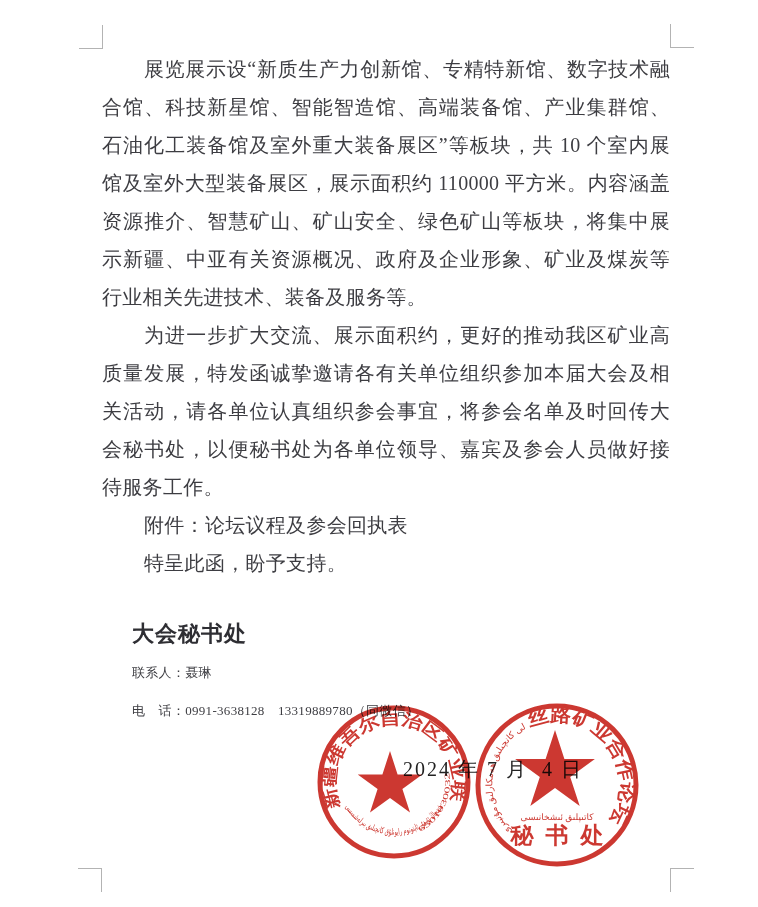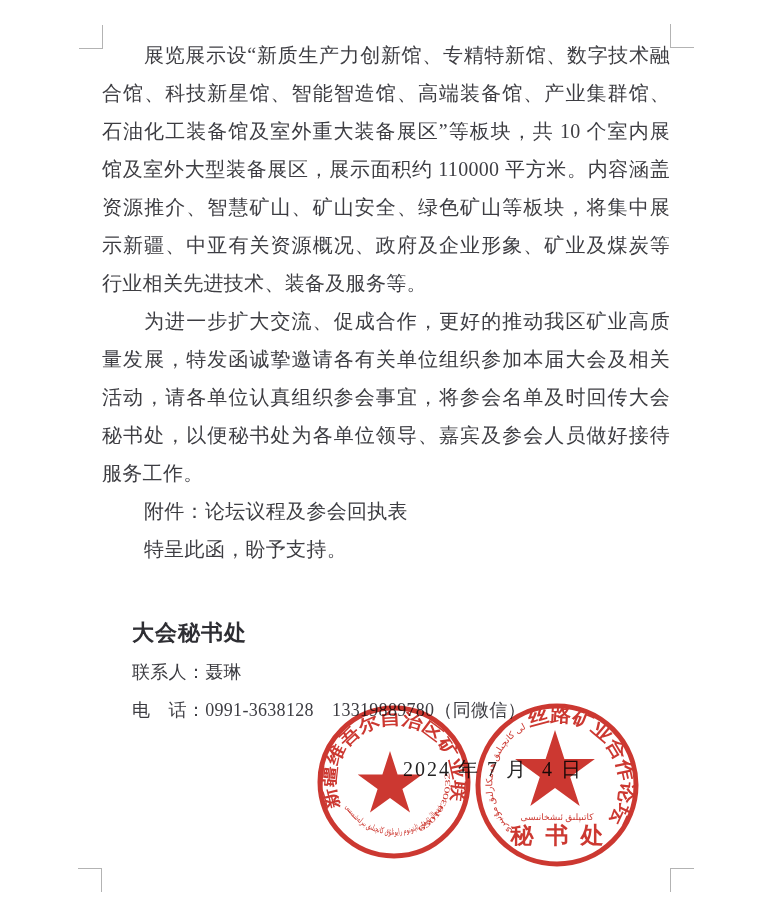--- a/index.html
+++ b/index.html
@@ -11,34 +11,34 @@
     font-family:"Liberation Serif","DejaVu Serif",serif;
   }
   
   .crop{position:absolute;width:23px;height:23px;border:0 solid #b3b3b3;}
   .crop.tl{left:79px;top:25px;border-right-width:1px;border-bottom-width:1px;}
   .crop.tr{left:670px;top:24px;border-left-width:1px;border-bottom-width:1px;}
   .crop.bl{left:78px;top:868px;border-right-width:1px;border-top-width:1px;}
   .crop.br{left:670px;top:868px;border-left-width:1px;border-top-width:1px;}
   
   .content{
-    position:absolute;left:102px;top:36px;width:568px;
+    position:absolute;left:102px;top:50px;width:568px;
     color:#3d3d42;
     font-size:20px;line-height:38px;letter-spacing:0.3px;
     text-align:justify;
   }
   .content p{margin:0;text-indent:2.1em;}
   
-  .secretariat{margin-top:45px;margin-left:30px;}
+  .secretariat{margin-top:32px;margin-left:30px;}
   .secretariat h2{
     margin:0;font-size:22px;line-height:40px;color:#2e2e33;
     font-family:"Liberation Sans","DejaVu Sans",sans-serif;font-weight:bold;
     letter-spacing:1px;
   }
-  .secretariat .line{font-size:18px;line-height:38px;white-space:pre;text-indent:0;}
+  .secretariat .line{font-size:13px;line-height:38px;white-space:pre;text-indent:0;}
   
   .issue-date{
     position:absolute;left:403px;top:756px;
     font-size:20px;letter-spacing:2px;color:#222;white-space:pre;
   }
   
   .seal{position:absolute;mix-blend-mode:multiply;opacity:0.92;}
   .seal-left{left:314px;top:702px;}
   .seal-right{left:472px;top:700px;}
   .seal text{font-family:"Liberation Serif","DejaVu Serif",serif;}
@@ -48,21 +48,21 @@
 
 <div class="page">
 
   <div class="crop tl"></div>
   <div class="crop tr"></div>
   <div class="crop bl"></div>
   <div class="crop br"></div>
 
   <div class="content">
     <p>展览展示设“新质生产力创新馆、专精特新馆、数字技术融合馆、科技新星馆、智能智造馆、高端装备馆、产业集群馆、石油化工装备馆及室外重大装备展区”等板块，共 10 个室内展馆及室外大型装备展区，展示面积约 110000 平方米。内容涵盖资源推介、智慧矿山、矿山安全、绿色矿山等板块，将集中展示新疆、中亚有关资源概况、政府及企业形象、矿业及煤炭等行业相关先进技术、装备及服务等。</p>
-    <p>为进一步扩大交流、促成合作，更好的推动我区矿业高质量发展，特发函诚挚邀请各有关单位组织参加本届大会及相关活动，请各单位认真组织参会事宜，将参会名单及时回传大会秘书处，以便秘书处为各单位领导、嘉宾及参会人员做好接待服务工作。</p>
+    <p>为进一步扩大交流、展示面积约，更好的推动我区矿业高质量发展，特发函诚挚邀请各有关单位组织参加本届大会及相关活动，请各单位认真组织参会事宜，将参会名单及时回传大会秘书处，以便秘书处为各单位领导、嘉宾及参会人员做好接待服务工作。</p>
     <p>附件：论坛议程及参会回执表</p>
     <p>特呈此函，盼予支持。</p>
 
     <div class="secretariat">
       <h2>大会秘书处</h2>
       <div class="line">联系人：聂琳</div>
       <div class="line">电　话：0991-3638128　13319889780（同微信）</div>
     </div>
   </div>
 

